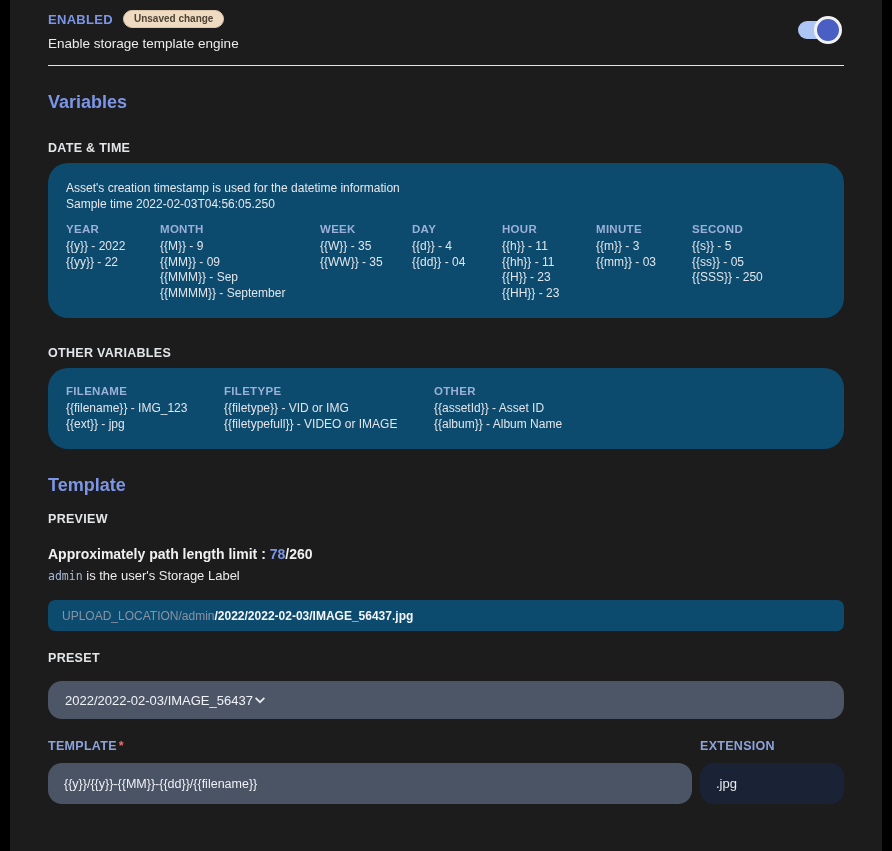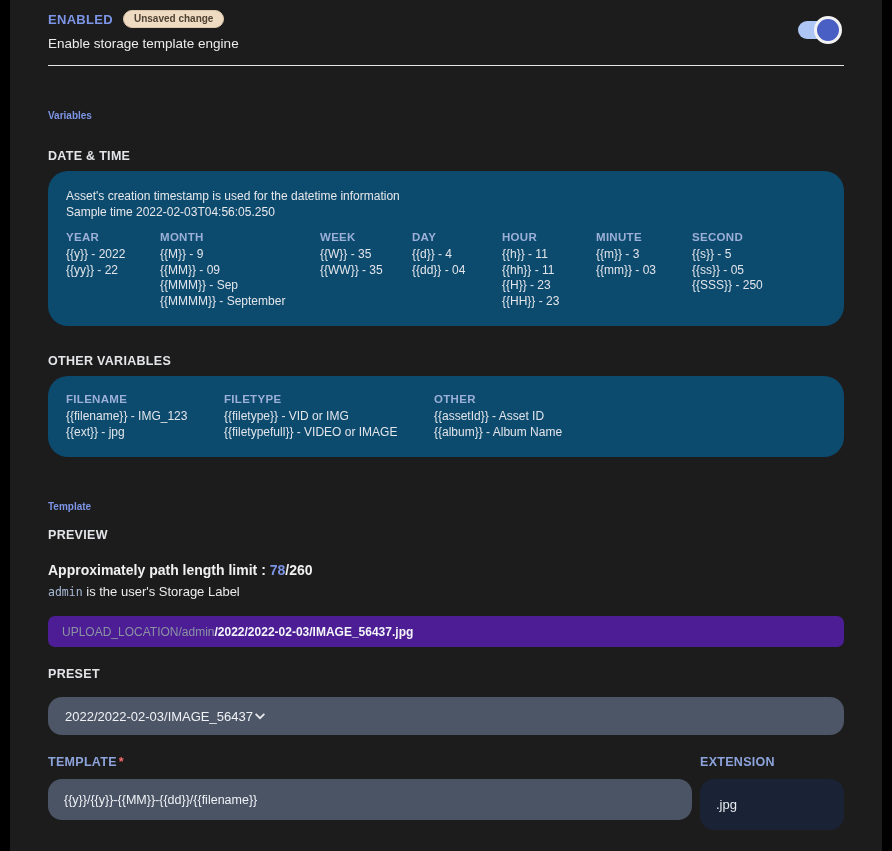--- a/index.html
+++ b/index.html
@@ -24,21 +24,21 @@
   
   .toggle { position:relative; width:44px; height:28px; margin-top:6px; margin-right:2px; cursor:pointer; }
   .toggle-track { position:absolute; left:0; top:5px; width:38px; height:18px; background:#adc6f5; border-radius:9px; }
   .toggle-knob {
     position:absolute; right:0; top:0; width:28px; height:28px; border-radius:50%;
     background:#4a5fc4; border:3px solid #f2f2f2;
   }
 
   .divider { border:none; border-top:1px solid #e4e4e4; margin:14px 0 0 0; }
 
-  .section-heading { color:#7c95e6; font-weight:bold; font-size:10px; margin-top:44px; }
+  .section-heading { color:#7c95e6; font-weight:bold; font-size:18px; margin-top:26px; }
   .sub-label { color:#e3e5e8; font-weight:bold; font-size:12.5px; letter-spacing:.3px; margin-top:28px; }
 
   
   .panel {
     background:#0c4a6e; border-radius:20px; margin-top:8px; padding:17px 18px;
   }
   .panel-note { font-size:12px; color:#e6e8eb; line-height:16px; }
   .var-cols { display:flex; margin-top:11px; }
   .other-cols.var-cols { margin-top:0; }
   .var-col-header { color:#9cb0d8; font-weight:bold; font-size:11.5px; letter-spacing:.3px; margin-bottom:4px; }
@@ -54,21 +54,21 @@
   .other-cols .var-col:nth-child(2){ width:210px; }
   .other-cols .var-col:nth-child(3){ flex:1; }
 
   
   .limit-line { margin-top:20px; font-size:14px; font-weight:bold; color:#f0f0f0; }
   .limit-num { color:#7c95e6; }
   .storage-line { margin-top:6px; font-size:13px; color:#ececec; }
   .storage-user { font-family:"DejaVu Sans Mono", monospace; font-size:11.5px; color:#a8b9d6; }
 
   .preview-bar {
-    margin-top:17px; height:31px; background:#4c1d95; border-radius:7px;
+    margin-top:17px; height:31px; background:#0c4a6e; border-radius:7px;
     display:flex; align-items:center; padding:0 14px; font-size:12px; overflow:hidden; white-space:nowrap;
   }
   .preview-prefix { color:#8b93a3; }
   .preview-bold { color:#f3f5f8; font-weight:bold; }
 
   .preset-select {
     margin-top:16px; height:38px; background:#4d5667; border-radius:14px;
     display:flex; align-items:center; justify-content:flex-start;
     padding:0 17px; font-size:13px; color:#f0f2f5; cursor:pointer;
   }
@@ -78,21 +78,21 @@
   .field-left { width:644px; }
   .field-right { flex:1; }
   .field-label { font-size:12.5px; font-weight:bold; color:#8da3db; letter-spacing:.3px; }
   .req { color:#f56a6a; margin-left:2px; }
   .text-input {
     margin-top:10px; height:41px; width:100%; border:none; outline:none;
     background:#4b5465; border-radius:14px; color:#eef1f5; font-size:12.5px;
     padding:4px 16px; font-family:"Liberation Sans", sans-serif;
   }
   .ext-box {
-    margin-top:10px; height:51px; background:#1a2336; border-radius:14px;
+    margin-top:10px; height:41px; background:#1a2336; border-radius:14px;
     display:flex; align-items:center; padding:0 16px; font-size:13px; color:#e8ebef;
   }
 </style>
 </head>
 <body>
 
 <div class="page">
   <div class="content">
 
     <div class="enabled-row">

